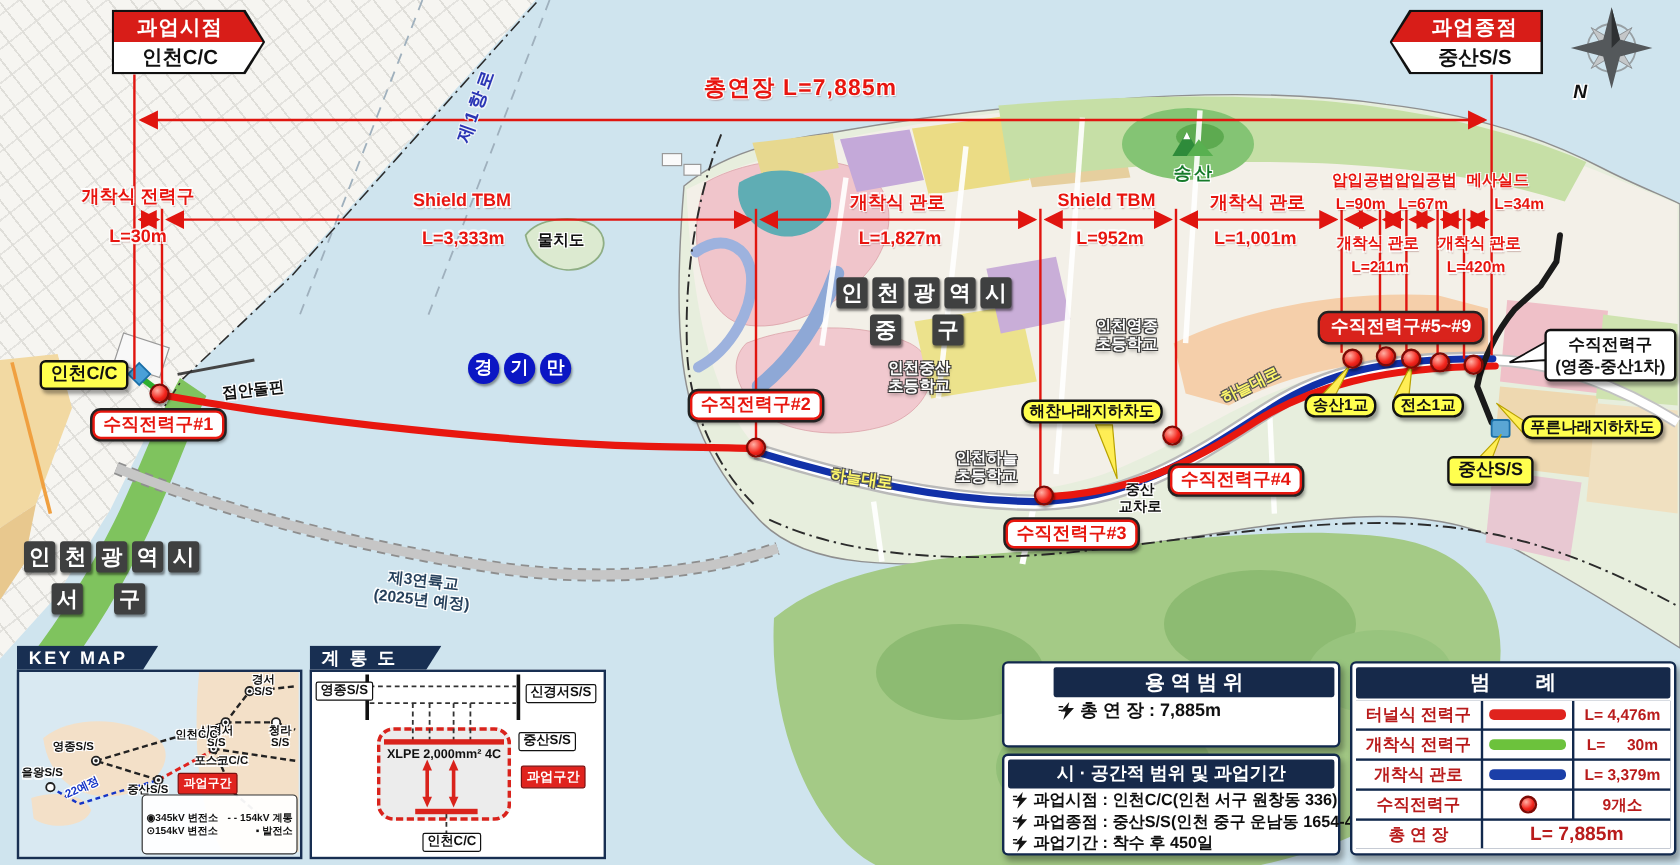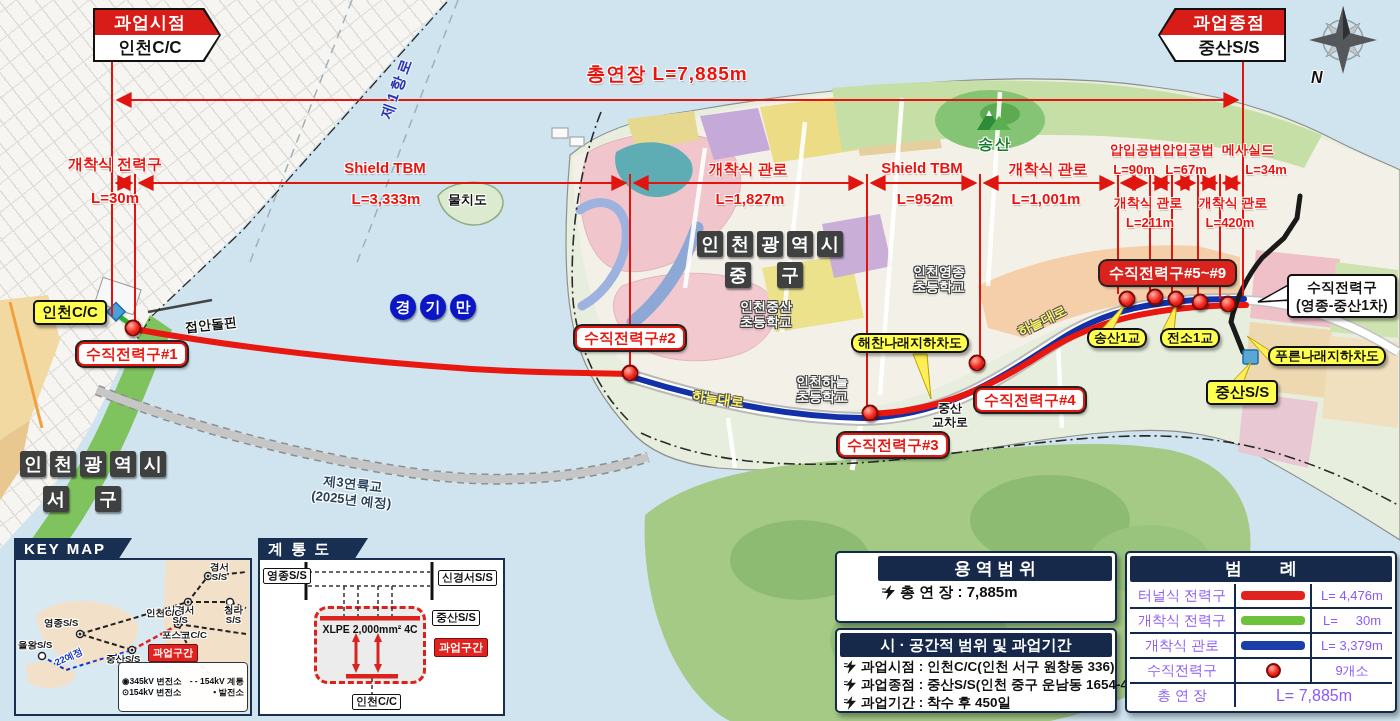--- a/index.html
+++ b/index.html
@@ -77,21 +77,21 @@
 
   
   .panel{background:#fff;border:2.5px solid #12294d;border-radius:5px;padding:3px;
          box-shadow:3px 4px 5px rgba(0,0,0,.35);}
   .panel .hd{background:#16294a;color:#fff;font-weight:800;text-align:center;border-radius:2px;white-space:pre;}
   .prow{display:flex;align-items:center;gap:5px;padding:0 4px;color:#101010;font-weight:800;white-space:nowrap;}
   .bolt{flex:0 0 auto;}
 
   #legendP .grid{display:grid;grid-template-columns:104px 74px 1fr;gap:2px;background:#12294d;margin-top:2px;}
   #legendP .cell{background:#fff;display:flex;align-items:center;justify-content:center;
-                 height:23px;font-weight:400;color:#8b5cf6;}
+                 height:23px;font-weight:700;color:#b91c1c;}
   #legendP .cell.lab{font-size:14px;}
   #legendP .cell.val{font-size:13px;white-space:pre;}
   .lr{width:64px;height:9px;border-radius:4px;}
   .lc{width:15px;height:15px;border-radius:50%;border:2px solid #7e0a05;
       background:radial-gradient(circle at 35% 30%,#ffb0a4,#f3261d 55%,#a80c06);}
 
   
   .tab{background:#182f52;color:#fff;font-weight:800;font-size:15px;letter-spacing:2px;
        height:22px;line-height:22px;padding-left:10px;
        clip-path:polygon(0 0,100% 0,calc(100% - 14px) 100%,0 100%);}

